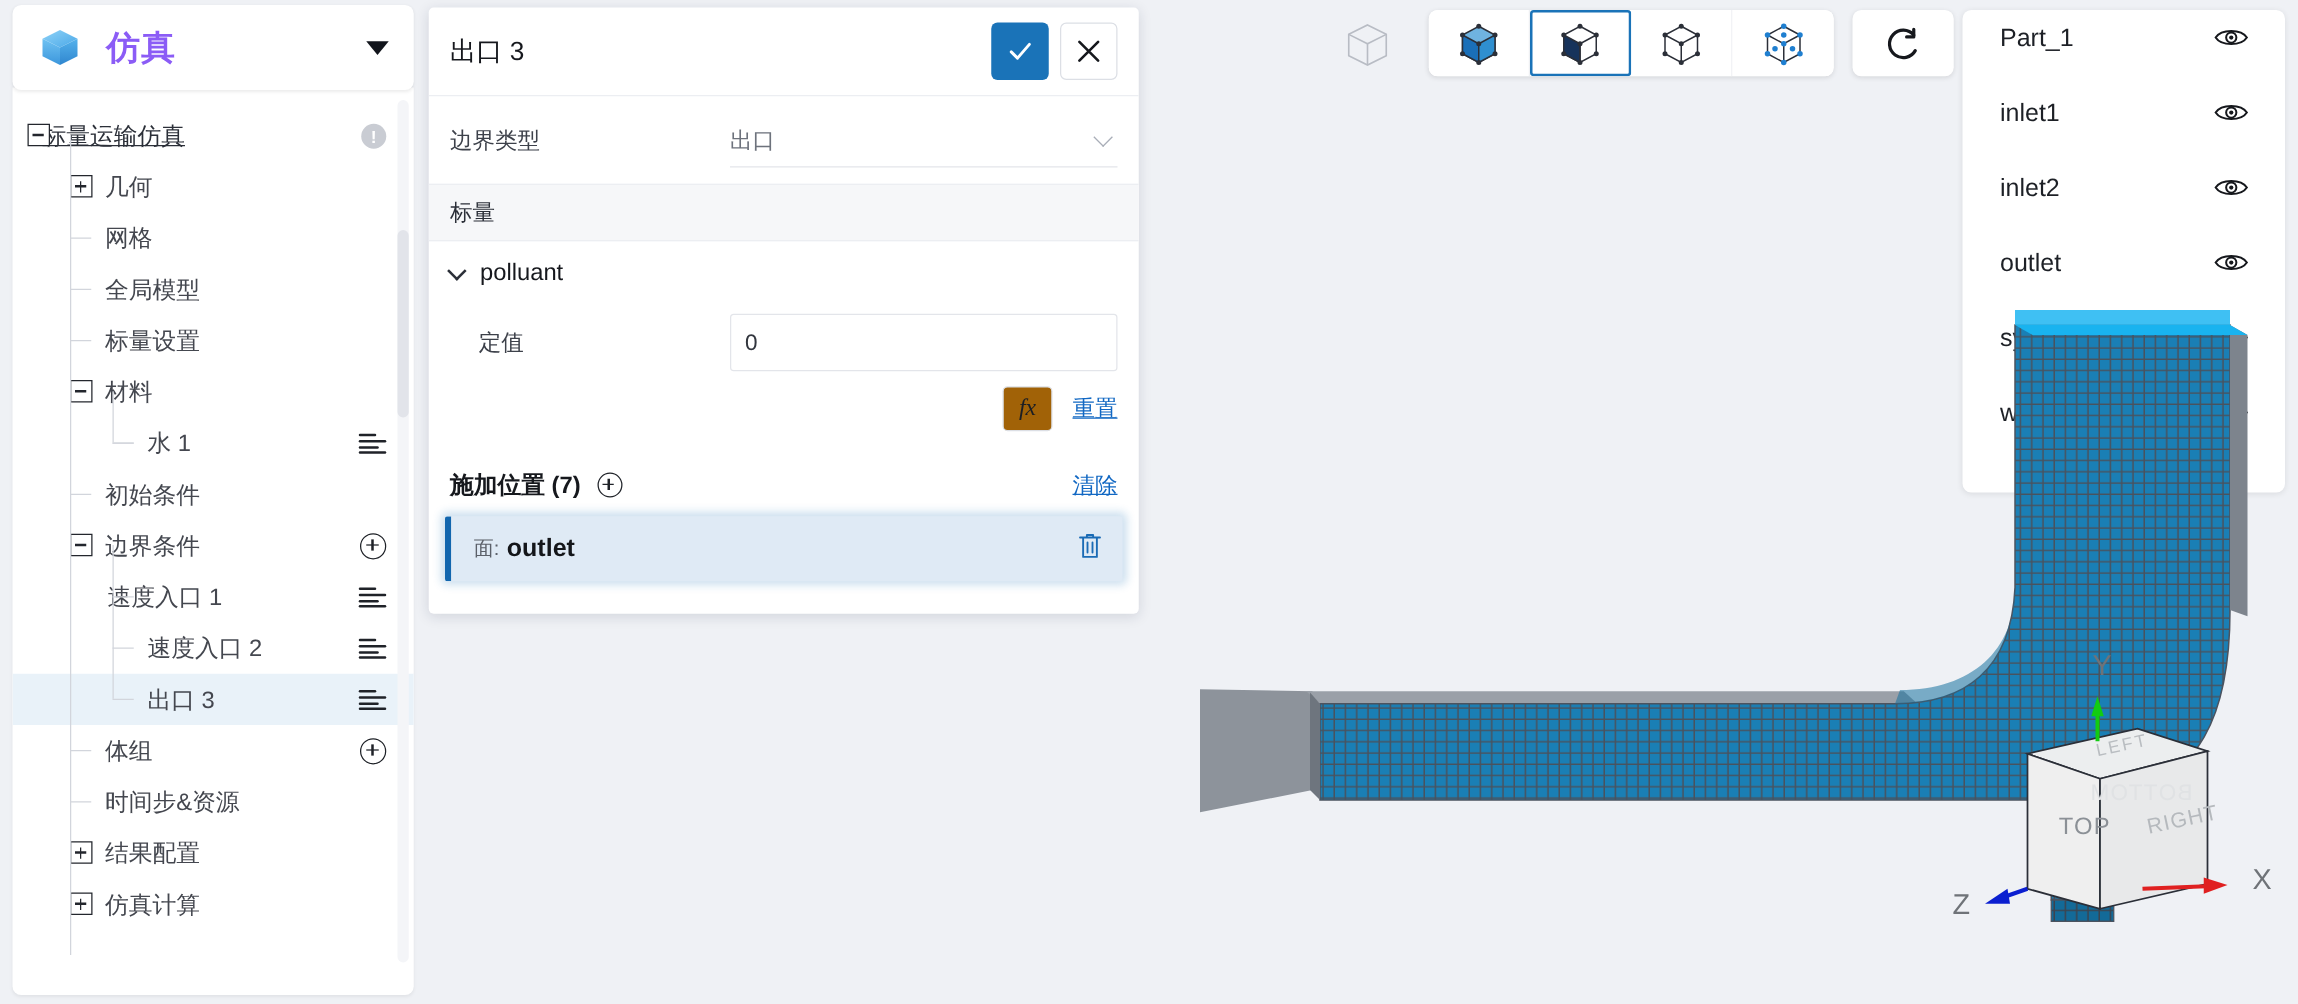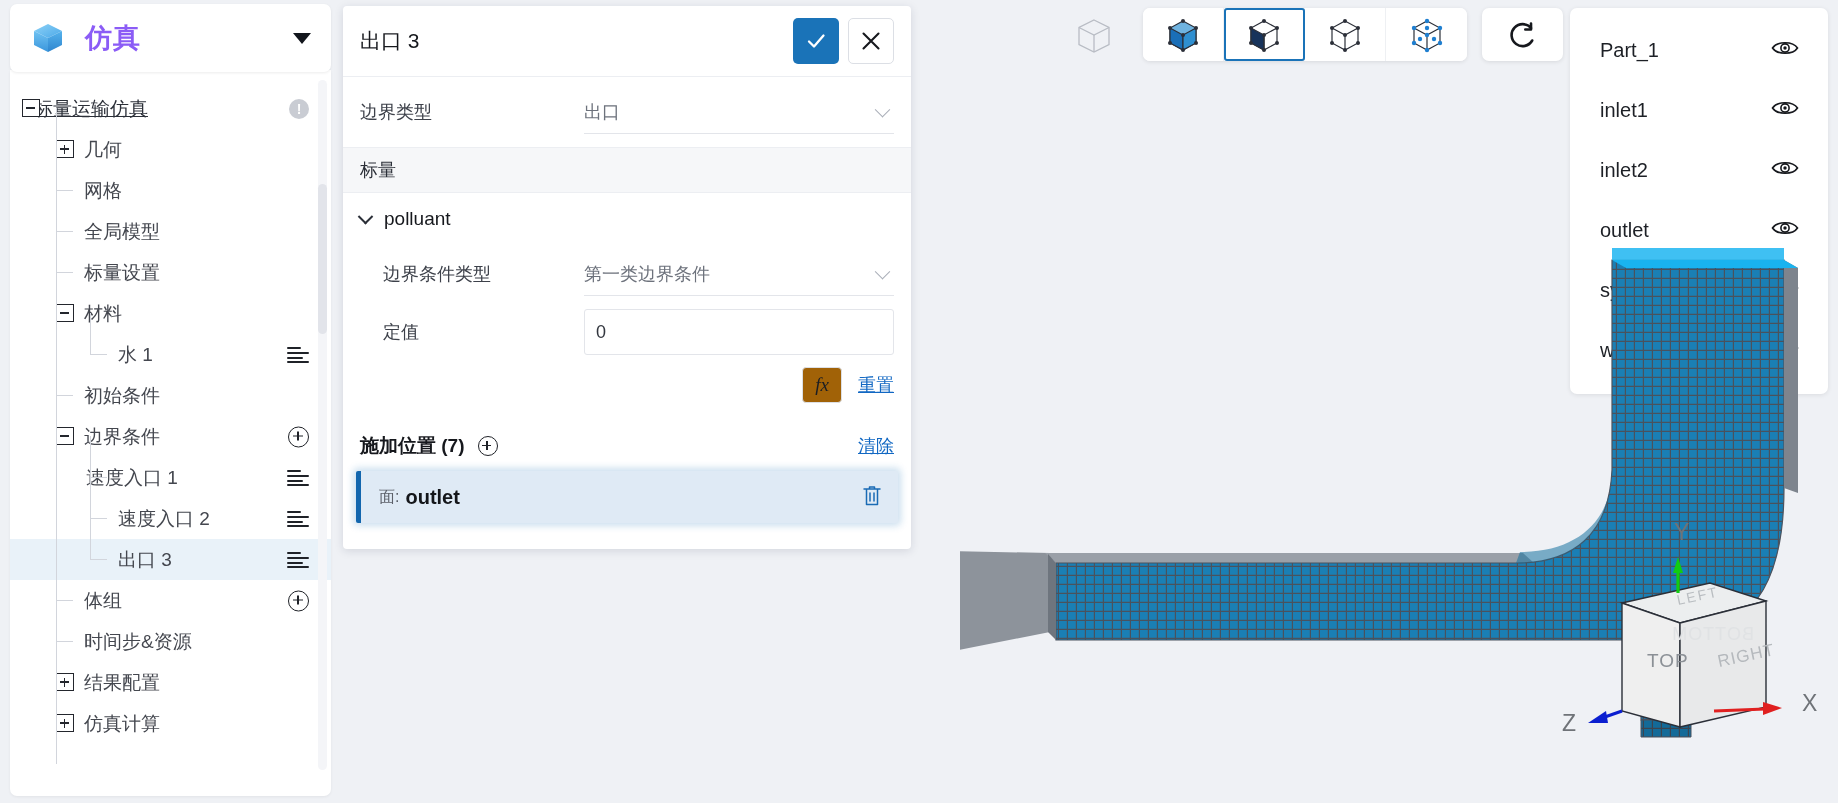--- a/index.html
+++ b/index.html
@@ -271,21 +271,21 @@
   .parts {
     position: absolute; left: 1570px; top: 8px;
     width: 258px;
     background: #fff;
     border-radius: 7px;
     box-shadow: 0 1px 5px rgba(0,0,0,0.09);
     padding: 12px 0 14px 0;
   }
   .part-row {
     height: 60px;
-    display: flex; align-items: center;
+    display: flex; align-items: flex-start;
     padding: 0 29px 0 30px;
     cursor: pointer;
   }
   .part-name { font-size: 20px; color: #1d2026; }
   .part-eye { margin-left: auto; }
 
   
   .viewport { position: absolute; left: 960px; top: 0; width: 878px; height: 803px; }
 
   
@@ -469,27 +469,20 @@
 
     <div class="dlg-section-bar">
       <span>标量</span>
     </div>
 
     <div class="grp-head">
       <span class="grp-chev"></span>
       <span>polluant</span>
     </div>
 
-    <div class="dlg-row indent">
-      <span class="dlg-lbl">边界条件类型</span>
-      <div class="dlg-field">
-        <span class="val">第一类边界条件</span>
-        <span class="chev"></span>
-      </div>
-    </div>
 
     <div class="dlg-row indent">
       <span class="dlg-lbl">定值</span>
       <div class="dlg-field boxed">
         <span class="val">0</span>
       </div>
     </div>
 
     <div class="fx-row">
       <div class="fx-btn">fx</div>

